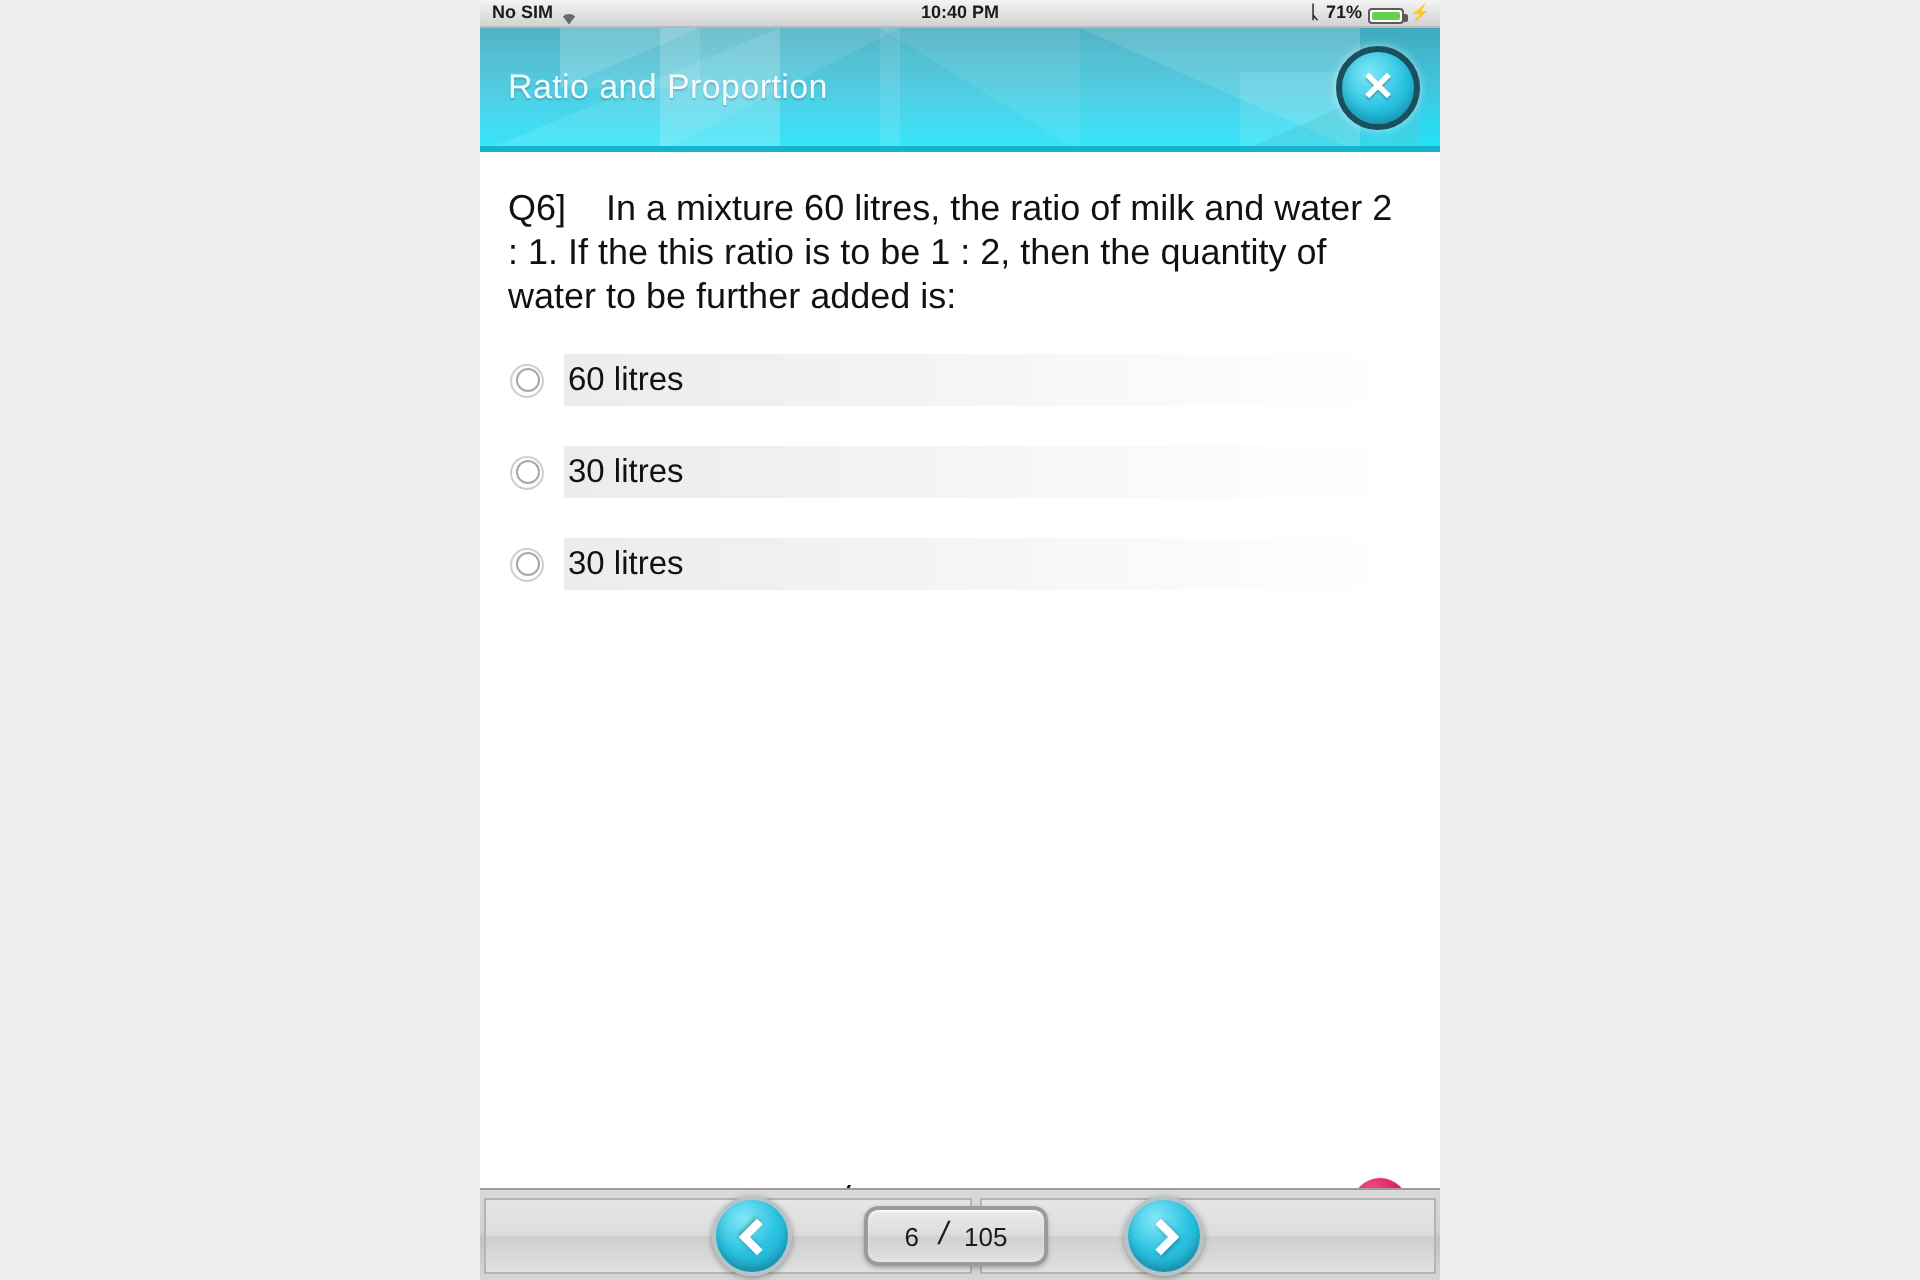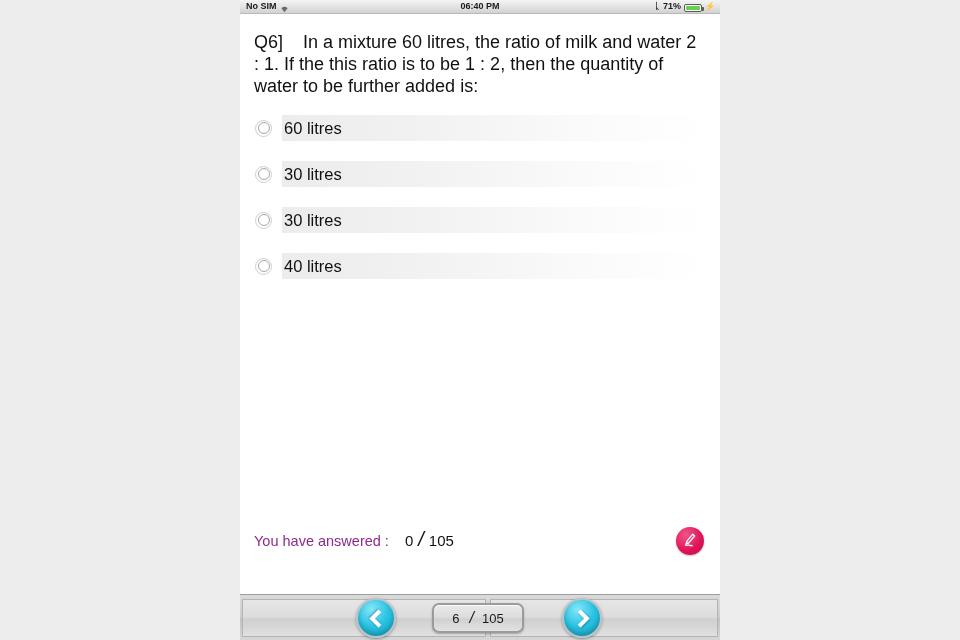--- a/index.html
+++ b/index.html
@@ -204,56 +204,65 @@
 
     <div id="statusbar">
       <div class="sb-left">
         <span>No SIM</span>
         <span class="wifi-icon">
           <svg width="9" height="8" viewBox="0 0 9 8">
             <path d="M4.5 7.2 L1.4 3.2 A4.6 4.6 0 0 1 7.6 3.2 Z" fill="#6a6a6a"></path>
           </svg>
         </span>
       </div>
-      <div class="sb-center">06:40 PM</div>
+      <div class="sb-center">10:40 PM</div>
       <div class="sb-right">
         <span class="bt-icon">ᚳ</span>
         <span>71%</span>
         <span class="batt">
             <i></i>
           </span>
         <span class="plug">⚡</span>
       </div>
     </div>
 
+    <div id="header">
+      <div class="facets">
+        <span class="f1"></span>
+          <span class="f2"></span>
+          <span class="f3"></span>
+        <span class="f4"></span>
+          <span class="f5"></span>
+          <span class="f6"></span>
+      </div>
+      <div id="header-title">Ratio and Proportion</div>
+      <div id="close-button">
+        <span class="x">✕</span>
+      </div>
+    </div>
 
     <div id="content">
       <div id="question">Q6]    In a mixture 60 litres, the ratio of milk and water 2 : 1. If the this ratio is to be 1 : 2, then the quantity of water to be further added is:</div>
 
       <div id="options">
         <div class="option">
           <div class="bg"></div>
           <div class="radio"></div>
           <div class="label">60 litres</div>
         </div>
         <div class="option">
           <div class="bg"></div>
           <div class="radio"></div>
           <div class="label">30 litres</div>
         </div>
         <div class="option">
           <div class="bg"></div>
           <div class="radio"></div>
           <div class="label">30 litres</div>
         </div>
-        <div class="option">
-          <div class="bg"></div>
-          <div class="radio"></div>
-          <div class="label">40 litres</div>
-        </div>
       </div>
 
       <div id="answered">
         <span class="lead">You have answered :</span>
         <span class="count">0</span>
         <span class="slash">/</span>
         <span class="total">105</span>
       </div>
 
       <div id="brand-badge">

